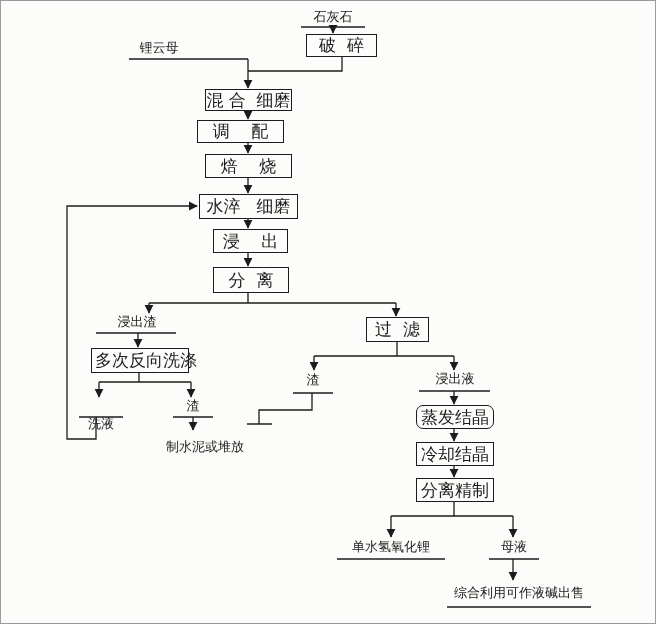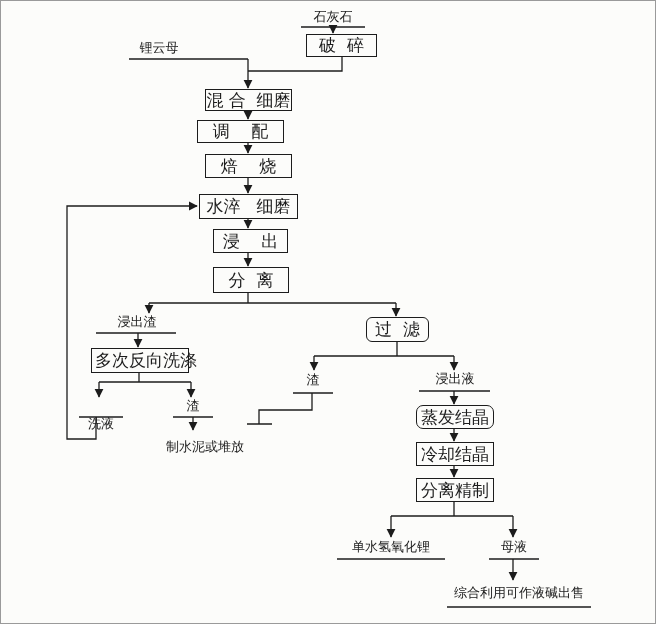--- a/index.html
+++ b/index.html
@@ -33,21 +33,21 @@
   }
   
   .n-crushing { left:305px; top:33px;  width:71px; height:23px; }
   .n-mix      { left:204px; top:88px;  width:87px; height:22px; }
   .n-blend    { left:196px; top:119px; width:87px; height:23px; }
   .n-roast    { left:204px; top:153px; width:87px; height:24px; }
   .n-quench   { left:198px; top:193px; width:99px; height:25px; }
   .n-leach    { left:212px; top:228px; width:75px; height:24px; }
   .n-separate { left:212px; top:266px; width:76px; height:26px; }
   .n-wash     { left:90px;  top:347px; width:98px; height:25px;padding-left:12px; }
-  .n-filter   { left:365px; top:316px; width:63px; height:25px;border-radius:6px; }
+  .n-filter   { left:365px; top:316px; width:63px; height:25px; }
   .n-evap     { left:415px; top:404px; width:78px; height:24px;border-radius:7px; }
   .n-cool     { left:415px; top:441px; width:78px; height:24px; }
   .n-refine   { left:415px; top:477px; width:78px; height:24px; }
   
   .n-limestone     { left:300px; top:8px;   width:64px; }
   .n-lepidolite    { left:128px; top:39px;  width:60px; }
   .n-leachresidue  { left:96px;  top:313px; width:80px; }
   .n-washliquid    { left:78px;  top:415px; width:44px; }
   .n-washresidue   { left:172px; top:397px; width:40px; }
   .n-cement        { left:148px; top:430px; width:112px;margin-top:8px; }

